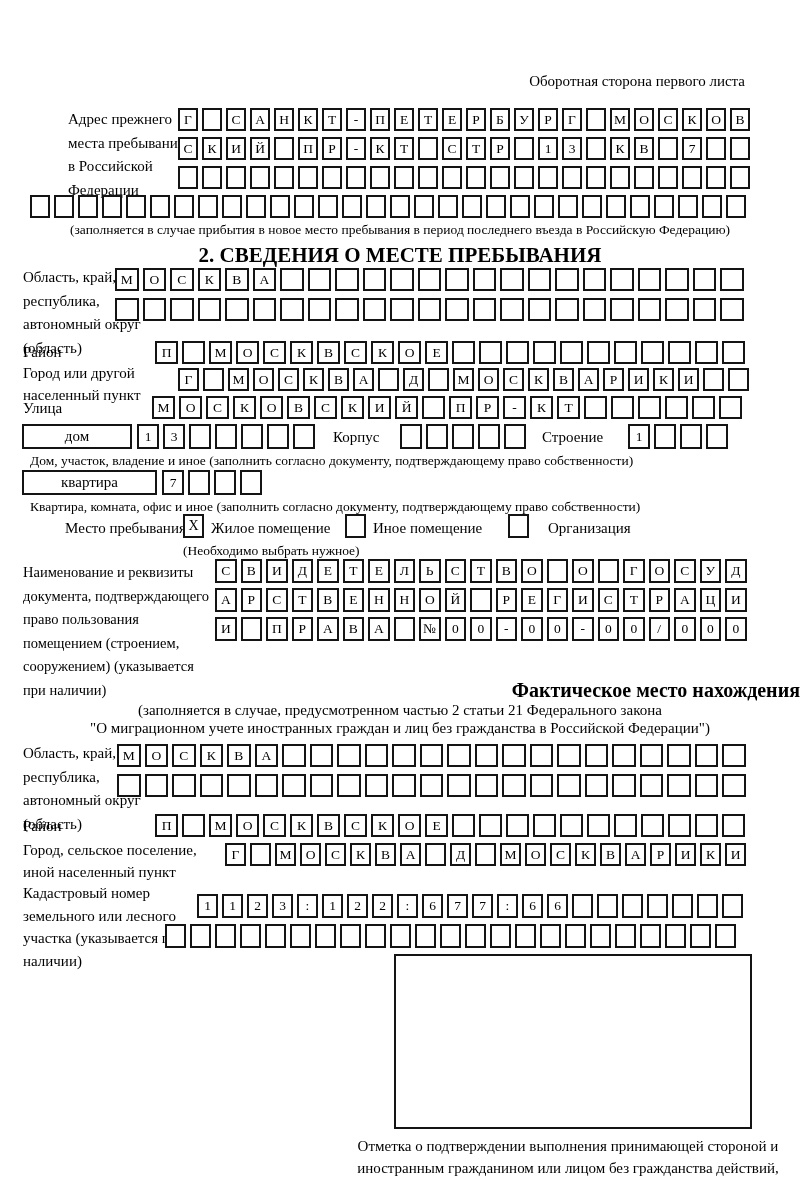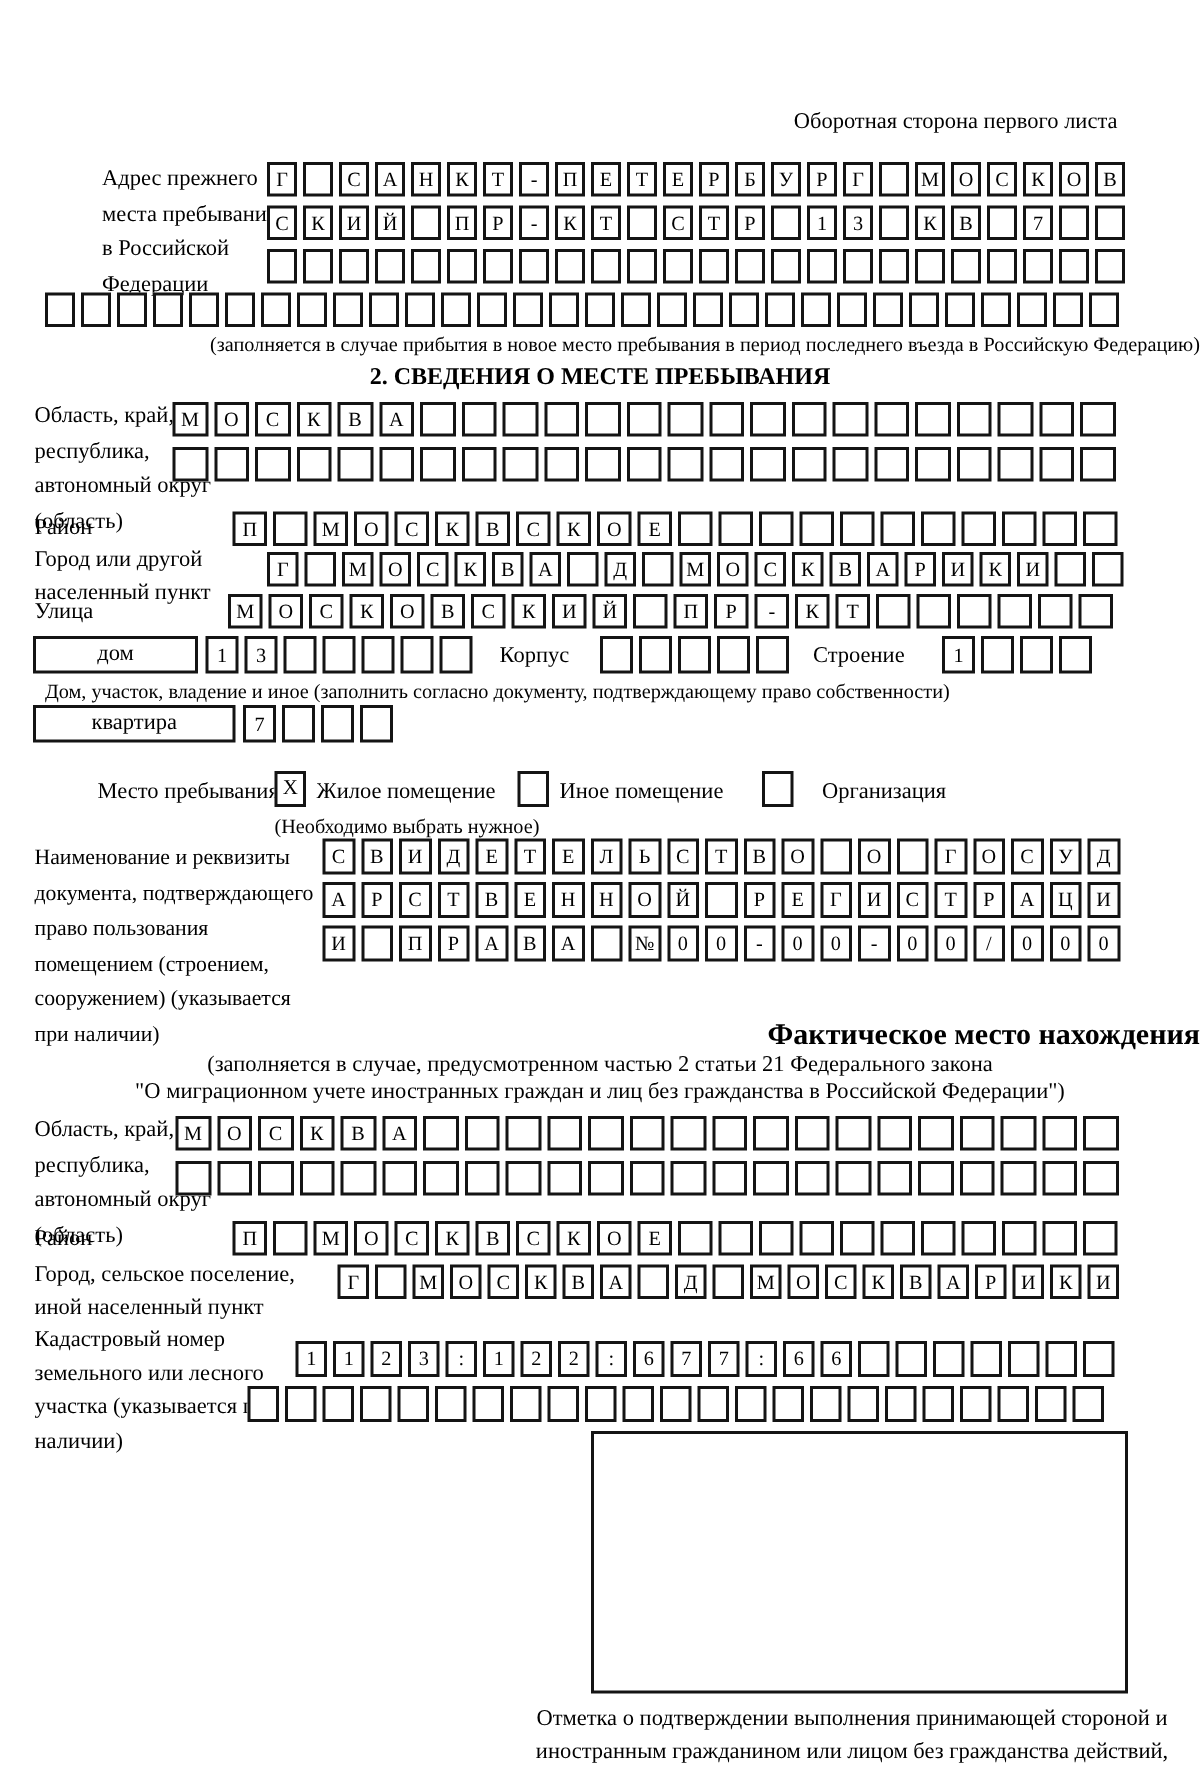--- a/index.html
+++ b/index.html
@@ -141,23 +141,23 @@
       <div class="cell"></div>
       <div class="cell"></div>
       <div class="cell"></div>
       <div class="cell"></div>
       <div class="cell"></div>
       <div class="cell"></div>
       <div class="cell"></div>
       <div class="cell"></div>
       <div class="cell"></div>
     </div>
-  <div class="abs small center" style="top:176px;text-align:right;">(заполняется в случае прибытия в новое место пребывания в период последнего въезда в Российскую Федерацию)</div>
-
-  <div class="abs bold center" style="top:197px;font-size:16px;">2. СВЕДЕНИЯ О МЕСТЕ ПРЕБЫВАНИЯ</div>
+  <div class="abs small center" style="top:176px;">(заполняется в случае прибытия в новое место пребывания в период последнего въезда в Российскую Федерацию)</div>
+
+  <div class="abs bold center" style="top:197px;font-size:21px;">2. СВЕДЕНИЯ О МЕСТЕ ПРЕБЫВАНИЯ</div>
 
   <div class="abs lbl" style="top:220px;left:23px;width:120px;">Область, край, республика, автономный округ (область)</div>
   <div class="cellrow" style="top:222px;left:115px;--w:23.5px;">
       <div class="cell">М</div>
       <div class="cell">О</div>
       <div class="cell">С</div>
       <div class="cell">К</div>
       <div class="cell">В</div>
       <div class="cell">А</div>
       <div class="cell"></div>
@@ -314,20 +314,21 @@
 
   <div class="namedbox" style="top:424px;left:22px;width:135px;height:25px;align-items:center;">
       <span>квартира</span>
     </div>
   <div class="cellrow" style="top:424px;left:162px;--w:22px;--h:25px;">
       <div class="cell">7</div>
       <div class="cell"></div>
       <div class="cell"></div>
       <div class="cell"></div>
     </div>
+  <div class="abs small" style="top:453px;left:30px;">Квартира, комната, офис и иное (заполнить согласно документу, подтверждающему право собственности)</div>
 
   <div class="abs lbl" style="top:471px;left:65px;">Место пребывания:</div>
   <div class="checkbox" style="top:468px;left:183px;">X</div>
   <div class="abs lbl" style="top:471px;left:211px;">Жилое помещение</div>
   <div class="checkbox" style="top:468px;left:345px;"></div>
   <div class="abs lbl" style="top:471px;left:373px;">Иное помещение</div>
   <div class="checkbox" style="top:468px;left:508px;"></div>
   <div class="abs lbl" style="top:471px;left:548px;">Организация</div>
   <div class="abs small" style="top:497px;left:183px;">(Необходимо выбрать нужное)</div>
 

